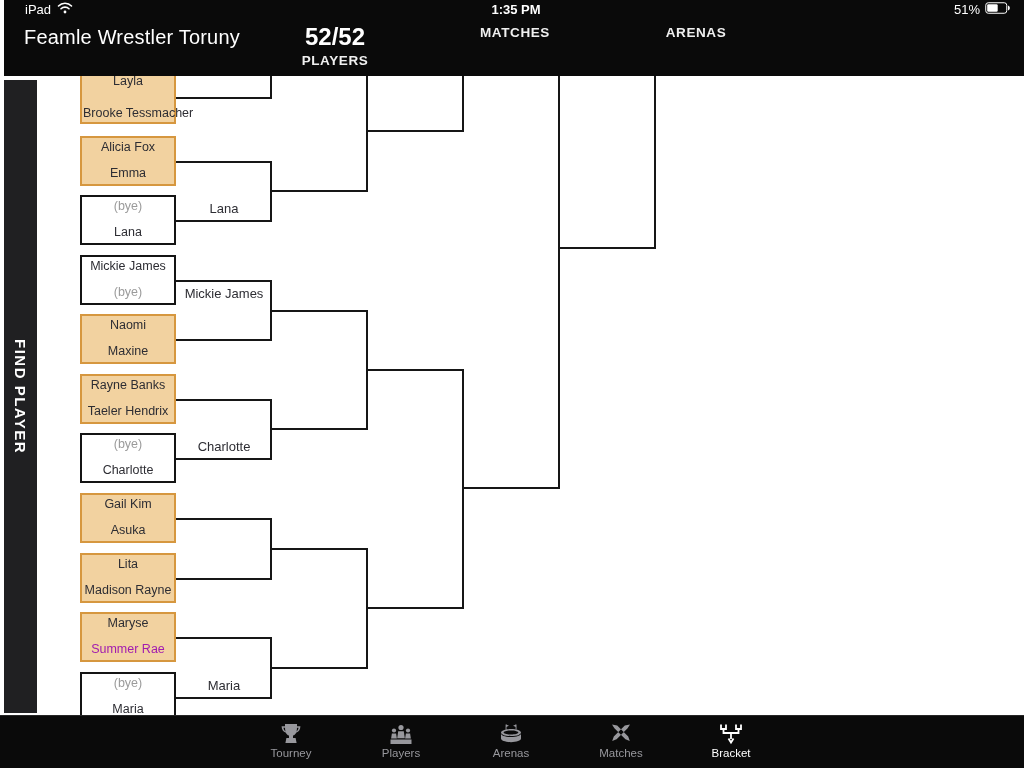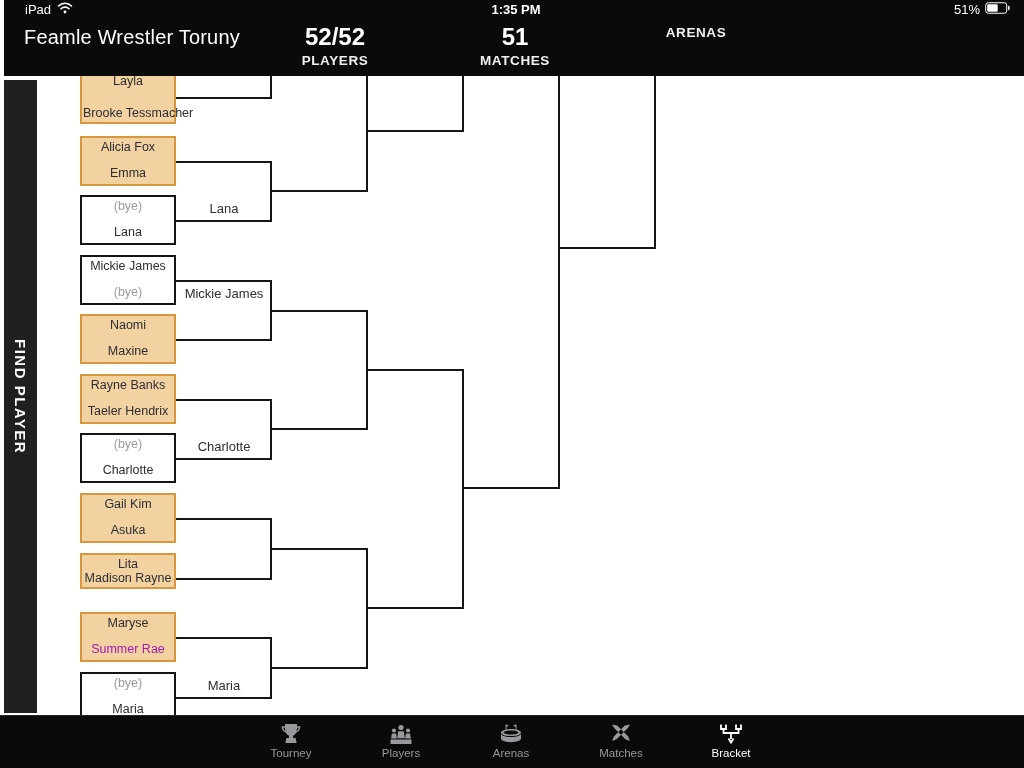--- a/index.html
+++ b/index.html
@@ -69,21 +69,20 @@
       </div>
     </div>
 
     <div class="app-title">Feamle Wrestler Toruny</div>
 
     <div class="stat s0">
       <div class="stat-value">52/52</div>
       <div class="stat-label">PLAYERS</div>
     </div>
     <div class="stat s1">
-      <div class="stat-value">51</div>
       <div class="stat-label">MATCHES</div>
     </div>
     <div class="stat s2">
       <div class="stat-label">ARENAS</div>
     </div>
   </div>
 
   <div class="content">
     <div class="find-tab">
       <span>FIND PLAYER</span>
@@ -152,21 +151,21 @@
           <span class="nm" style="color: rgb(45, 45, 51);">Taeler Hendrix</span>
         </div>
         <div class="m-box" style="top: 357px; height: 50px; background: rgb(255, 255, 255); border: 2px solid rgb(20, 20, 20);">
           <span class="nm" style="color: rgb(155, 155, 155);">(bye)</span>
           <span class="nm" style="color: rgb(45, 45, 51);">Charlotte</span>
         </div>
         <div class="m-box" style="top: 417px; height: 50px; background: rgb(242, 210, 160); border: 2px solid rgb(214, 151, 63);">
           <span class="nm" style="color: rgb(45, 45, 51);">Gail Kim</span>
           <span class="nm" style="color: rgb(45, 45, 51);">Asuka</span>
         </div>
-        <div class="m-box" style="top: 477px; height: 36px; background: rgb(242, 210, 160); border: 2px solid rgb(214, 151, 63);">
+        <div class="m-box" style="top: 477px; height: 50px; background: rgb(242, 210, 160); border: 2px solid rgb(214, 151, 63);">
           <span class="nm" style="color: rgb(45, 45, 51);">Lita</span>
           <span class="nm" style="color: rgb(45, 45, 51);">Madison Rayne</span>
         </div>
         <div class="m-box" style="top: 536px; height: 50px; background: rgb(242, 210, 160); border: 2px solid rgb(214, 151, 63);">
           <span class="nm" style="color: rgb(45, 45, 51);">Maryse</span>
           <span class="nm" style="color: #a21caf;">Summer Rae</span>
         </div>
         <div class="m-box" style="top: 596px; height: 50px; background: rgb(255, 255, 255); border: 2px solid rgb(20, 20, 20);">
           <span class="nm" style="color: rgb(155, 155, 155);">(bye)</span>
           <span class="nm" style="color: rgb(45, 45, 51);">Maria</span>

